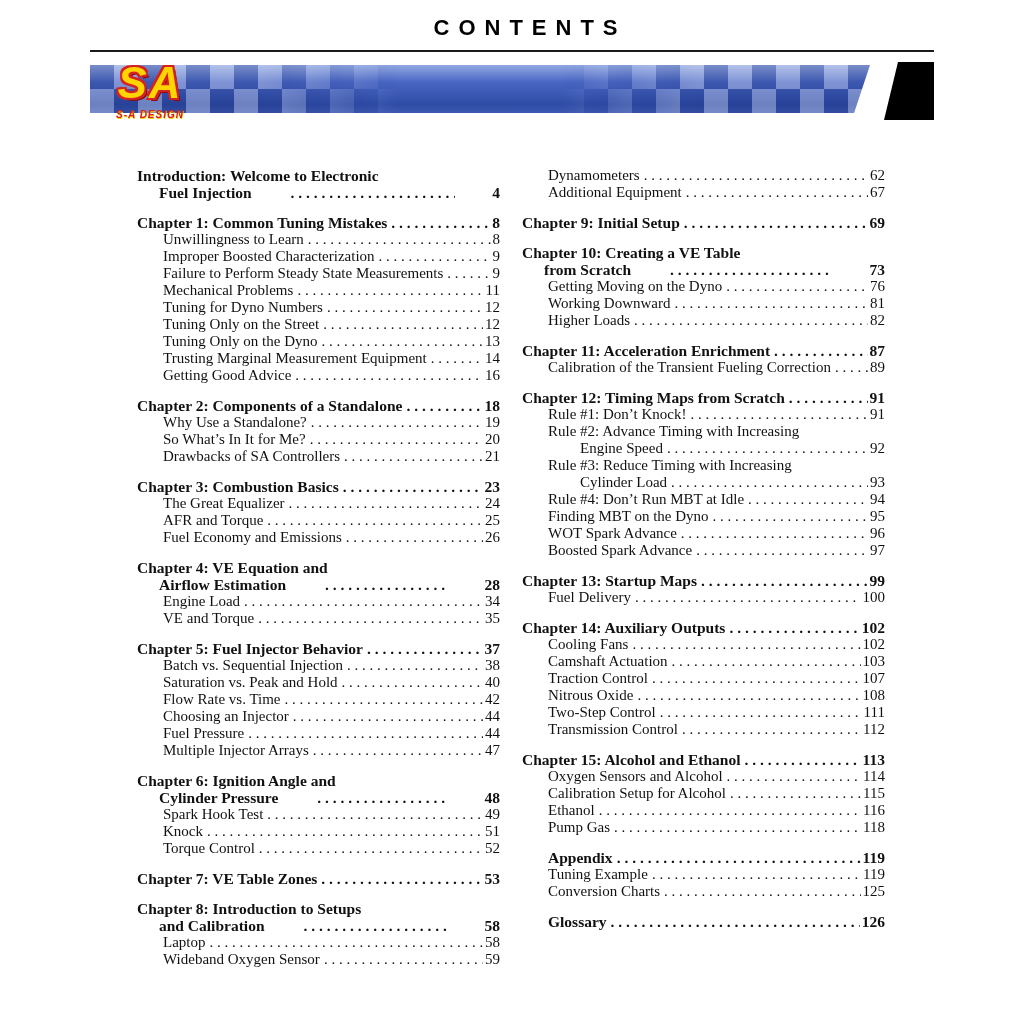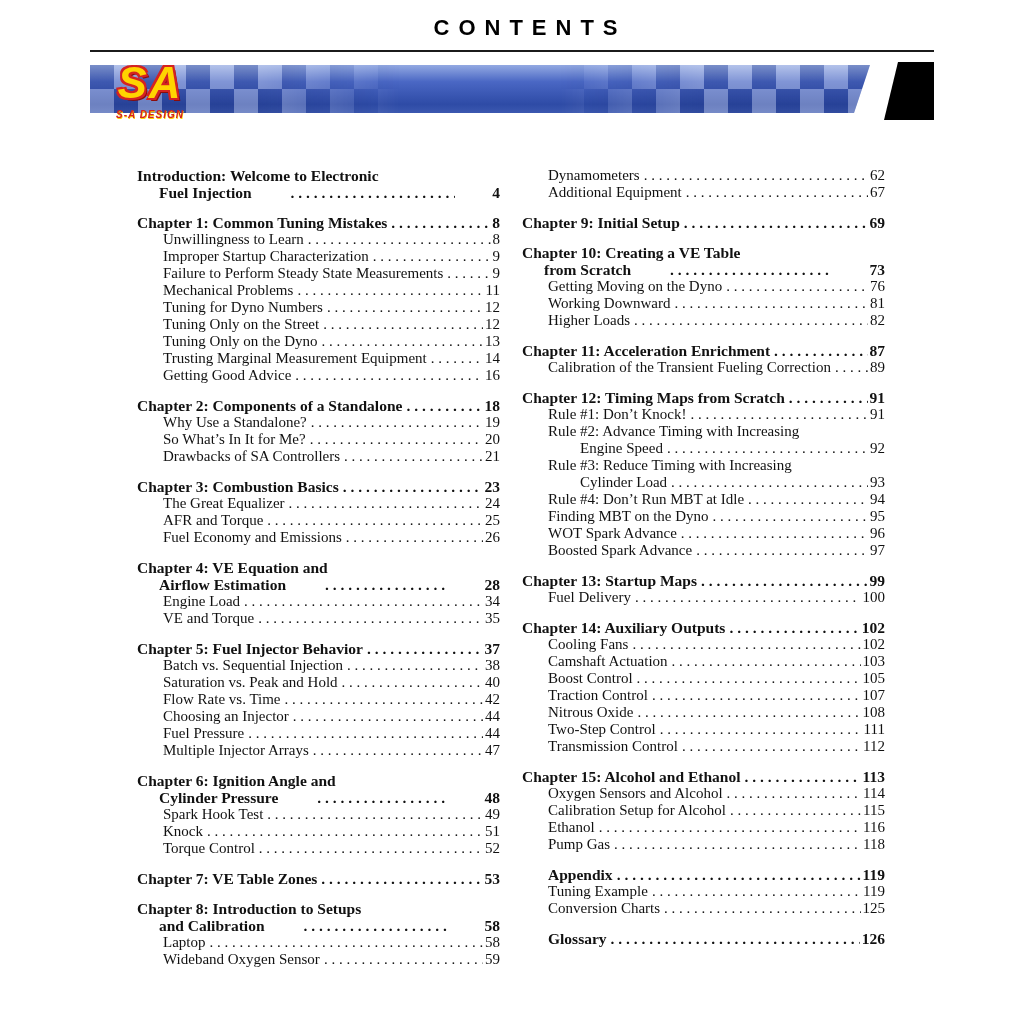--- a/index.html
+++ b/index.html
@@ -130,21 +130,21 @@
         </div>
         <div class="toc-entry toc-s">
           <div class="toc-line">
             <span class="toc-label">Unwillingness to Learn</span>
             <span class="toc-dots"></span>
             <span class="toc-page">8</span>
           </div>
         </div>
         <div class="toc-entry toc-s">
           <div class="toc-line">
-            <span class="toc-label">Improper Startup Characterization</span>
+            <span class="toc-label">Improper Boosted Characterization</span>
             <span class="toc-dots"></span>
             <span class="toc-page">9</span>
           </div>
         </div>
         <div class="toc-entry toc-s">
           <div class="toc-line">
             <span class="toc-label">Failure to Perform Steady State Measurements</span>
             <span class="toc-dots"></span>
             <span class="toc-page">9</span>
           </div>
@@ -542,27 +542,20 @@
         </div>
         <div class="toc-entry toc-s">
           <div class="toc-line">
             <span class="toc-label">Camshaft Actuation</span>
             <span class="toc-dots"></span>
             <span class="toc-page">103</span>
           </div>
         </div>
         <div class="toc-entry toc-s">
           <div class="toc-line">
-            <span class="toc-label">Boost Control</span>
-            <span class="toc-dots"></span>
-            <span class="toc-page">105</span>
-          </div>
-        </div>
-        <div class="toc-entry toc-s">
-          <div class="toc-line">
             <span class="toc-label">Traction Control</span>
             <span class="toc-dots"></span>
             <span class="toc-page">107</span>
           </div>
         </div>
         <div class="toc-entry toc-s">
           <div class="toc-line">
             <span class="toc-label">Nitrous Oxide</span>
             <span class="toc-dots"></span>
             <span class="toc-page">108</span>

